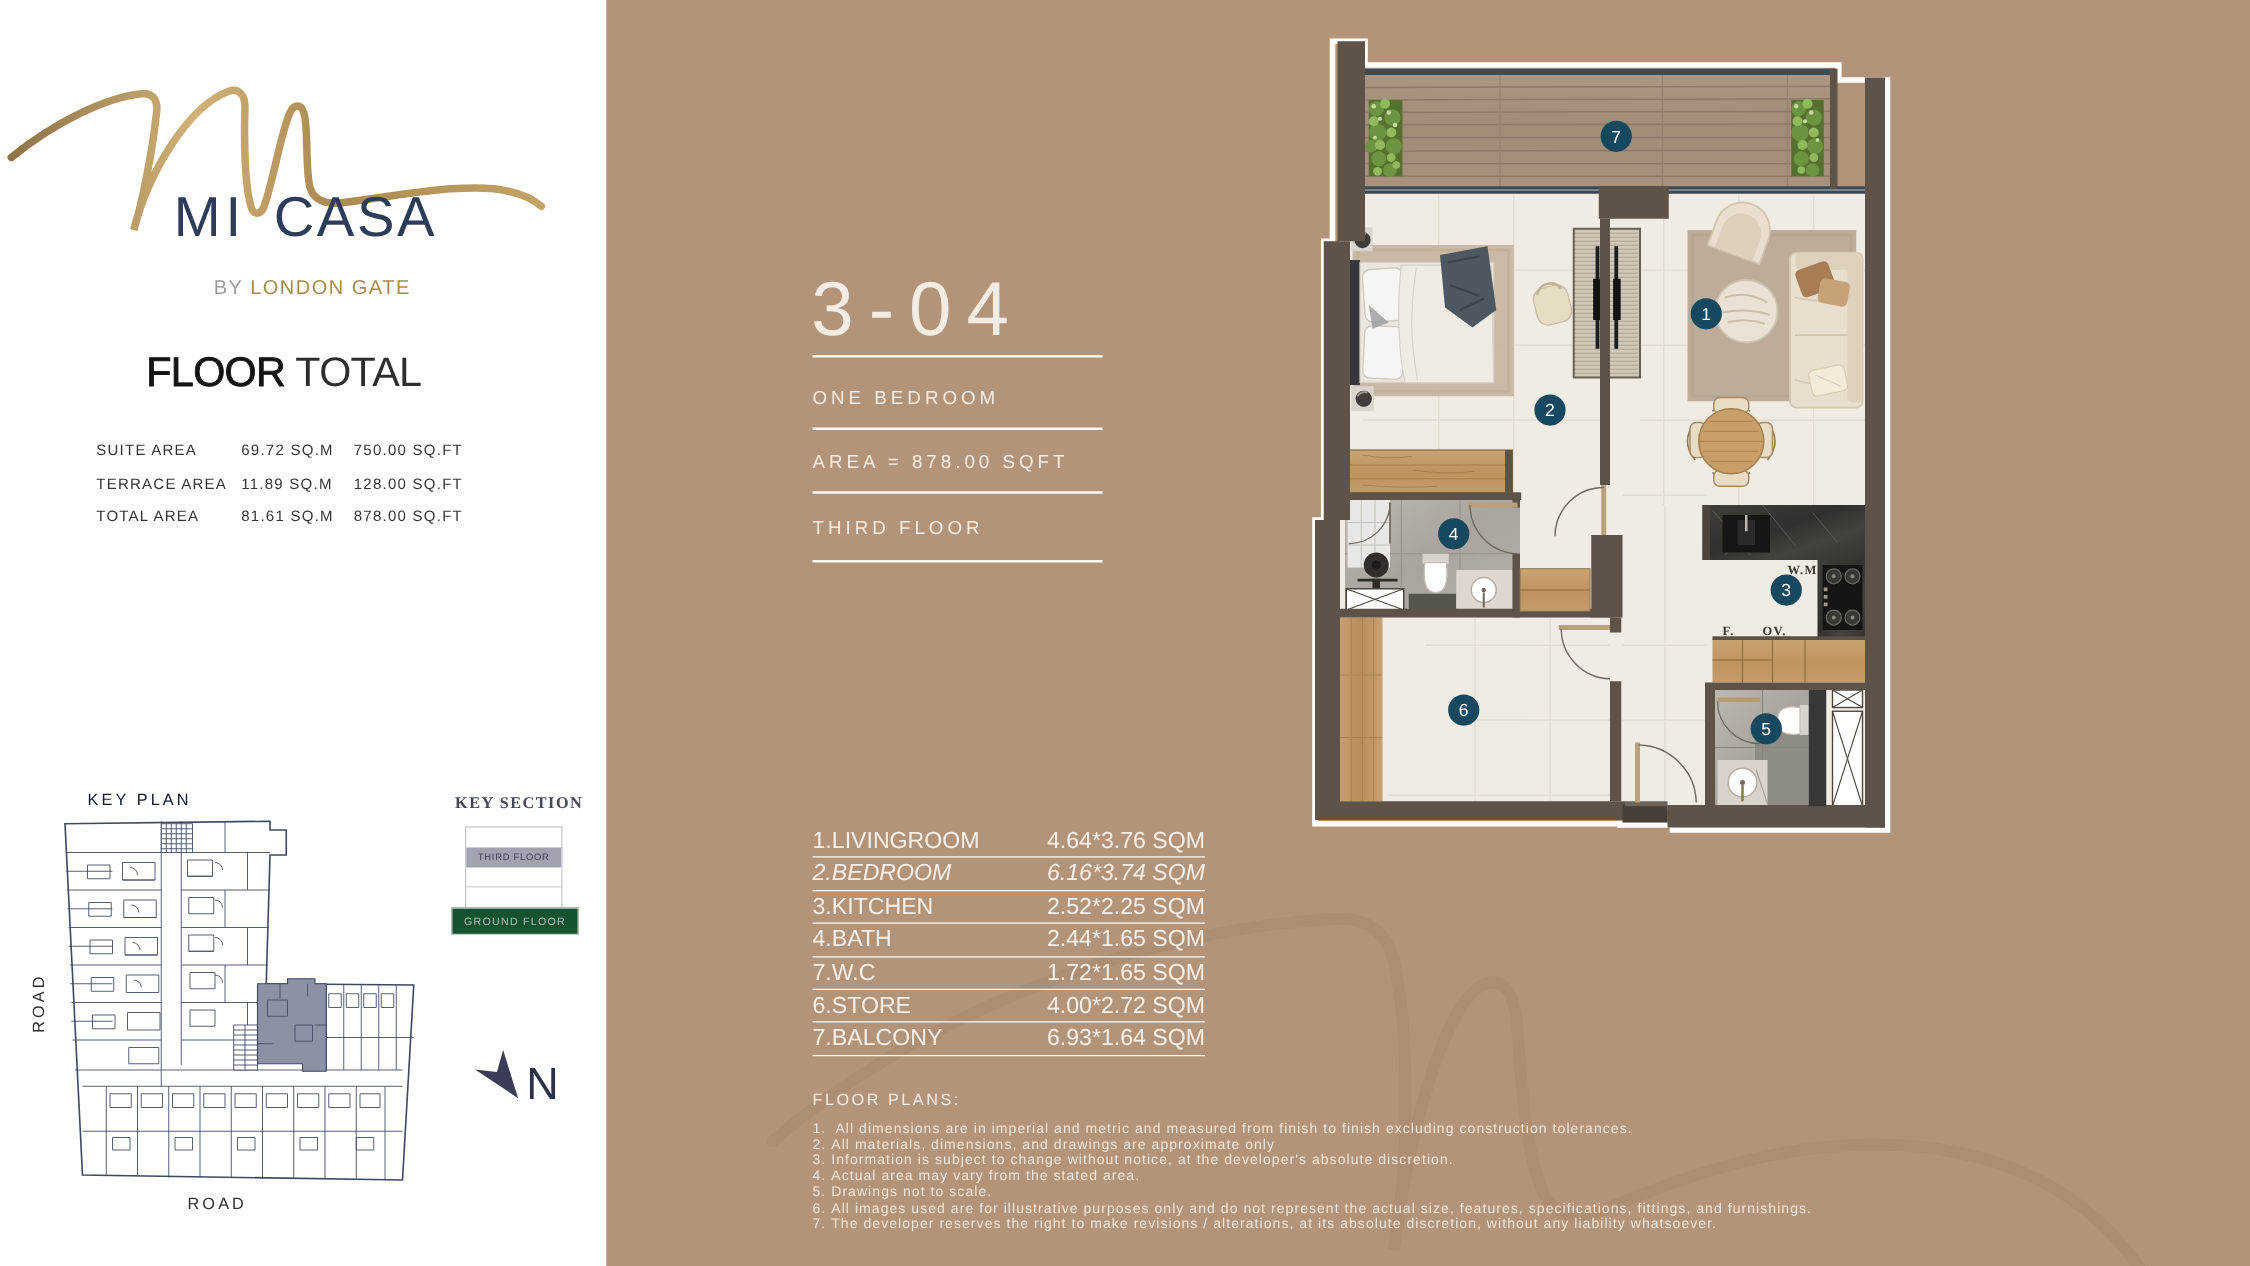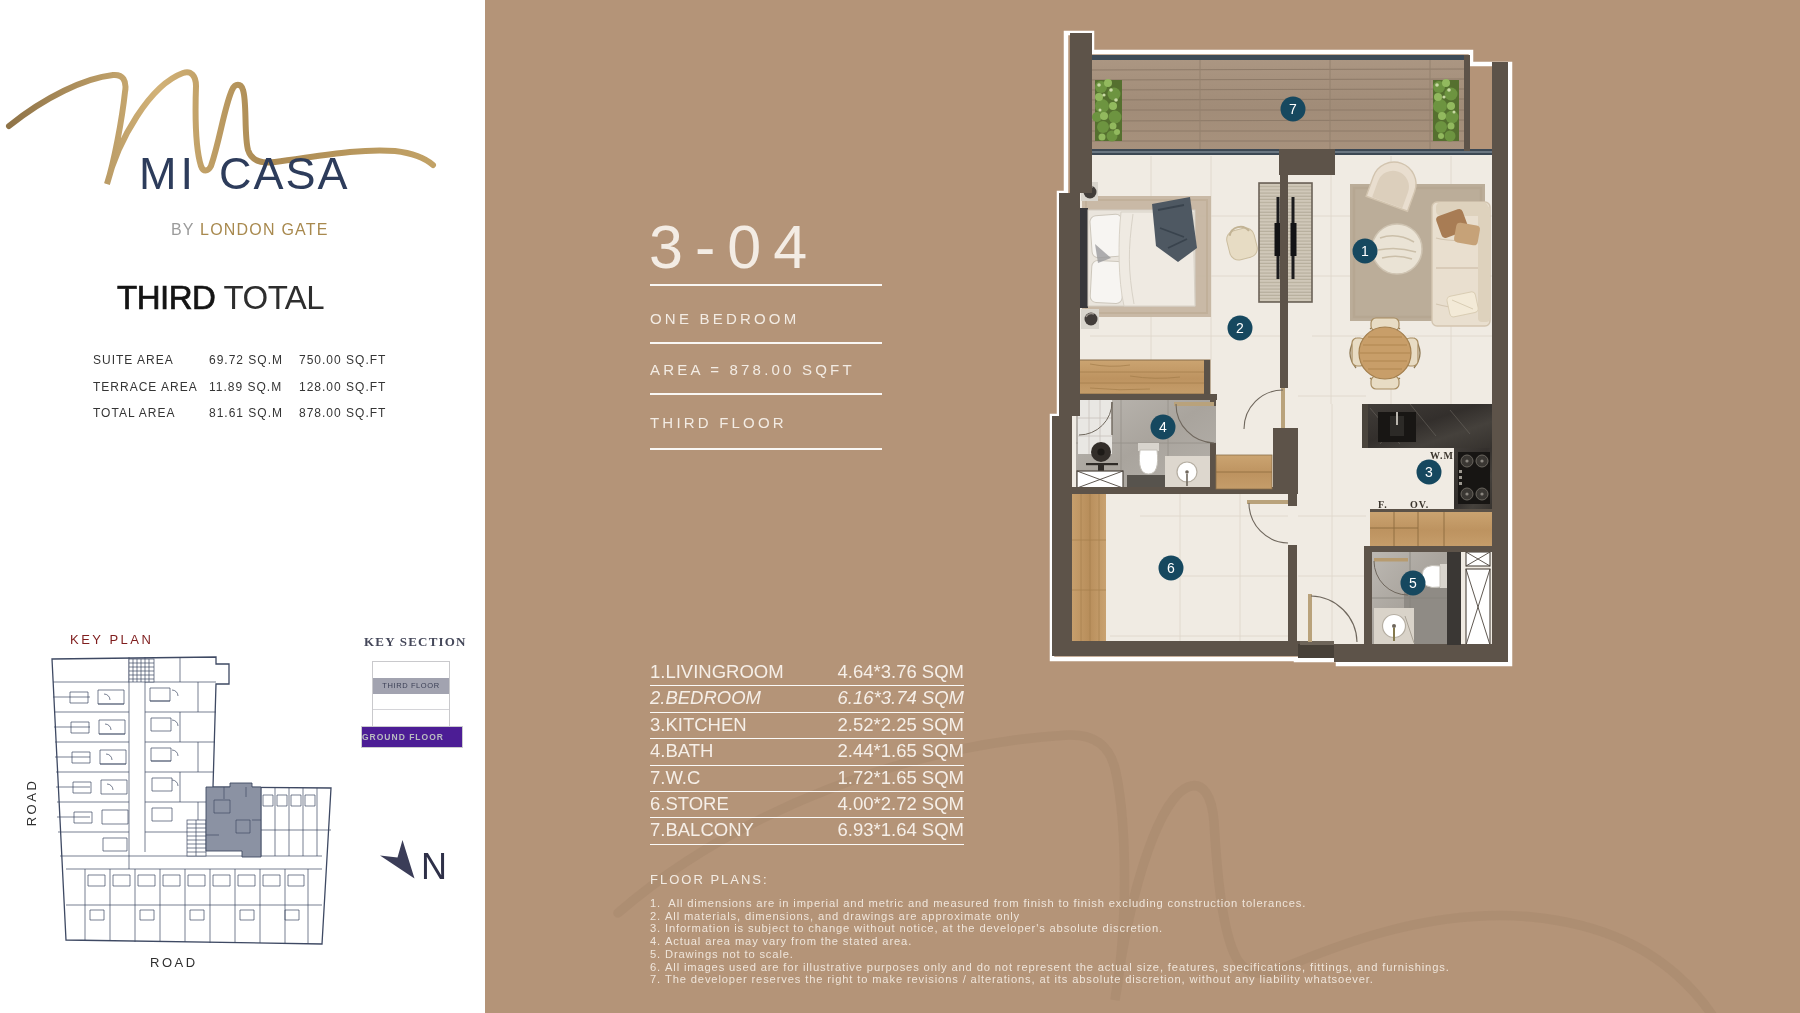--- a/index.html
+++ b/index.html
@@ -98,44 +98,44 @@
 
 <path d="M 9 126 C 45 97 85 78 113 75 C 123 74 127 81 125 92 C 122 120 114 162 107 184 C 118 140 150 85 183 73 C 191 70 196 76 196 86 C 195 115 196 150 201 166 C 203 172 208 172 211 166 C 220 140 224 108 232 90 C 235 83 241 83 243 90 C 247 102 244 135 248 150 C 251 160 260 164 275 162 C 310 158 355 148 395 151 C 412 153 425 158 433 165" stroke="url(#gold)" stroke-width="6" fill="none" stroke-linecap="round"></path>
 
 <text x="139" y="189" font-size="45" letter-spacing="4" fill="#2d3c5b" font-weight="300" font-family="Liberation Sans, sans-serif">MI</text>
 
 <text x="219" y="189" font-size="45" letter-spacing="2" fill="#2d3c5b" font-weight="500" font-family="Liberation Sans, sans-serif">CASA</text>
 
 <text x="171" y="235" font-size="16" letter-spacing="1.2" fill="#9b9b9b" font-family="Liberation Sans, sans-serif">BY <tspan fill="#a8894e">LONDON GATE</tspan></text>
 </svg>
 
-<div class="abs" style="left:117px;top:279px;font-size:33px;color:#141414;letter-spacing:-0.5px;"><span style="font-weight:400;-webkit-text-stroke:0.7px #141414;">THIRD</span> <span style="font-weight:400;color:#2e2e2e;">TOTAL</span></div>
-
-<div class="abs" style="left:77px;top:353px;width:330px;font-size:12px;color:#353535;letter-spacing:1px;margin-left:16px;">
+<div class="abs" style="left:117px;top:279px;font-size:33px;color:#141414;letter-spacing:-0.5px;"><span style="font-weight:400;-webkit-text-stroke:0.7px #141414;">FLOOR</span> <span style="font-weight:400;color:#2e2e2e;">TOTAL</span></div>
+
+<div class="abs" style="left:77px;top:353px;width:330px;font-size:12px;color:#353535;letter-spacing:1px;">
 
   <div style="position:relative;height:26.5px;">
         <span style="position:absolute;left:0;">SUITE AREA</span>
         <span style="position:absolute;left:116px;">69.72 SQ.M</span>
         <span style="position:absolute;left:206px;">750.00 SQ.FT</span>
       </div>
 
   <div style="position:relative;height:26.5px;">
         <span style="position:absolute;left:0;text-align:right;">TERRACE AREA</span>
         <span style="position:absolute;left:116px;text-align:right;">11.89 SQ.M</span>
         <span style="position:absolute;left:206px;">128.00 SQ.FT</span>
       </div>
 
   <div style="position:relative;height:26.5px;">
         <span style="position:absolute;left:0;">TOTAL AREA</span>
         <span style="position:absolute;left:116px;text-align:center;">81.61 SQ.M</span>
         <span style="position:absolute;left:206px;">878.00 SQ.FT</span>
       </div>
 </div>
 
-<div class="abs" style="left:70px;top:632px;font-size:13px;letter-spacing:2.5px;color:#7f1d1d;">KEY PLAN</div>
+<div class="abs" style="left:70px;top:632px;font-size:13px;letter-spacing:2.5px;color:#0f172a;">KEY PLAN</div>
 
 <svg id="keyplan" class="abs" style="left:40px;top:650px;" width="300" height="300" viewBox="40 650 300 300">
 <g stroke="#3e4963" fill="none" stroke-width="1.3">
 
 <path d="M52 659 L216 657 L216 664 L229 664 L229 684 L216 684 L213 787 L331 788 L322 944 L66 940 L52 659 Z"></path>
 </g>
 <g stroke="#3e4963" fill="none" stroke-width="0.7">
 
 <path d="M129 657 L129 856 M145 657 L145 852 M66 856 L322 856 M66 869 L322 869 M129 856 L129 869"></path>
 
@@ -179,21 +179,21 @@
 
 <div class="abs" style="left:150px;top:955px;font-size:13px;letter-spacing:2.5px;color:#2f2f2f;">ROAD</div>
 
 <div class="abs" style="left:364px;top:634px;font-family:'Liberation Serif',serif;font-weight:700;font-size:13px;letter-spacing:1.2px;color:#45485a;">KEY SECTION</div>
 
 <div class="abs" style="left:372px;top:661px;width:76px;height:65px;background:#fff;border:1px solid #c9c9cc;">
   <div style="position:absolute;left:0;top:16px;width:76px;height:16px;background:#a2a3b0;color:#3a3f55;font-size:7.5px;letter-spacing:0.6px;text-align:center;line-height:16px;">THIRD FLOOR</div>
   <div style="position:absolute;left:0;top:47px;width:76px;height:1px;background:#d4d4d8;"></div>
 </div>
 
-<div class="abs" style="left:361px;top:726px;width:100px;height:20px;background:#4c1d95;border:1px solid #cccccf;color:#b9bcc0;font-size:8.5px;letter-spacing:1px;text-align:left;line-height:20px;font-weight:bold;">GROUND FLOOR</div>
+<div class="abs" style="left:361px;top:726px;width:100px;height:20px;background:#14532d;border:1px solid #cccccf;color:#b9bcc0;font-size:8.5px;letter-spacing:1px;text-align:center;line-height:20px;">GROUND FLOOR</div>
 
 <svg class="abs" style="left:375px;top:835px;" width="75" height="55" viewBox="375 835 75 55">
 <path d="M 402.5 840 L 397.5 857.5 L 380 855.5 L 414.5 878.5 Z" fill="#3b3d58"></path>
 <text x="421" y="879" font-size="36" fill="#2e3048" font-family="Liberation Sans, sans-serif">N</text>
 </svg>
 
 <svg id="plan" class="abs" style="left:1046px;top:25px;" width="470" height="645" viewBox="1046 25 470 645">
 <defs>
 <linearGradient id="deck" x1="0" y1="0" x2="0" y2="1">
   <stop offset="0" stop-color="#ab9682"></stop>

